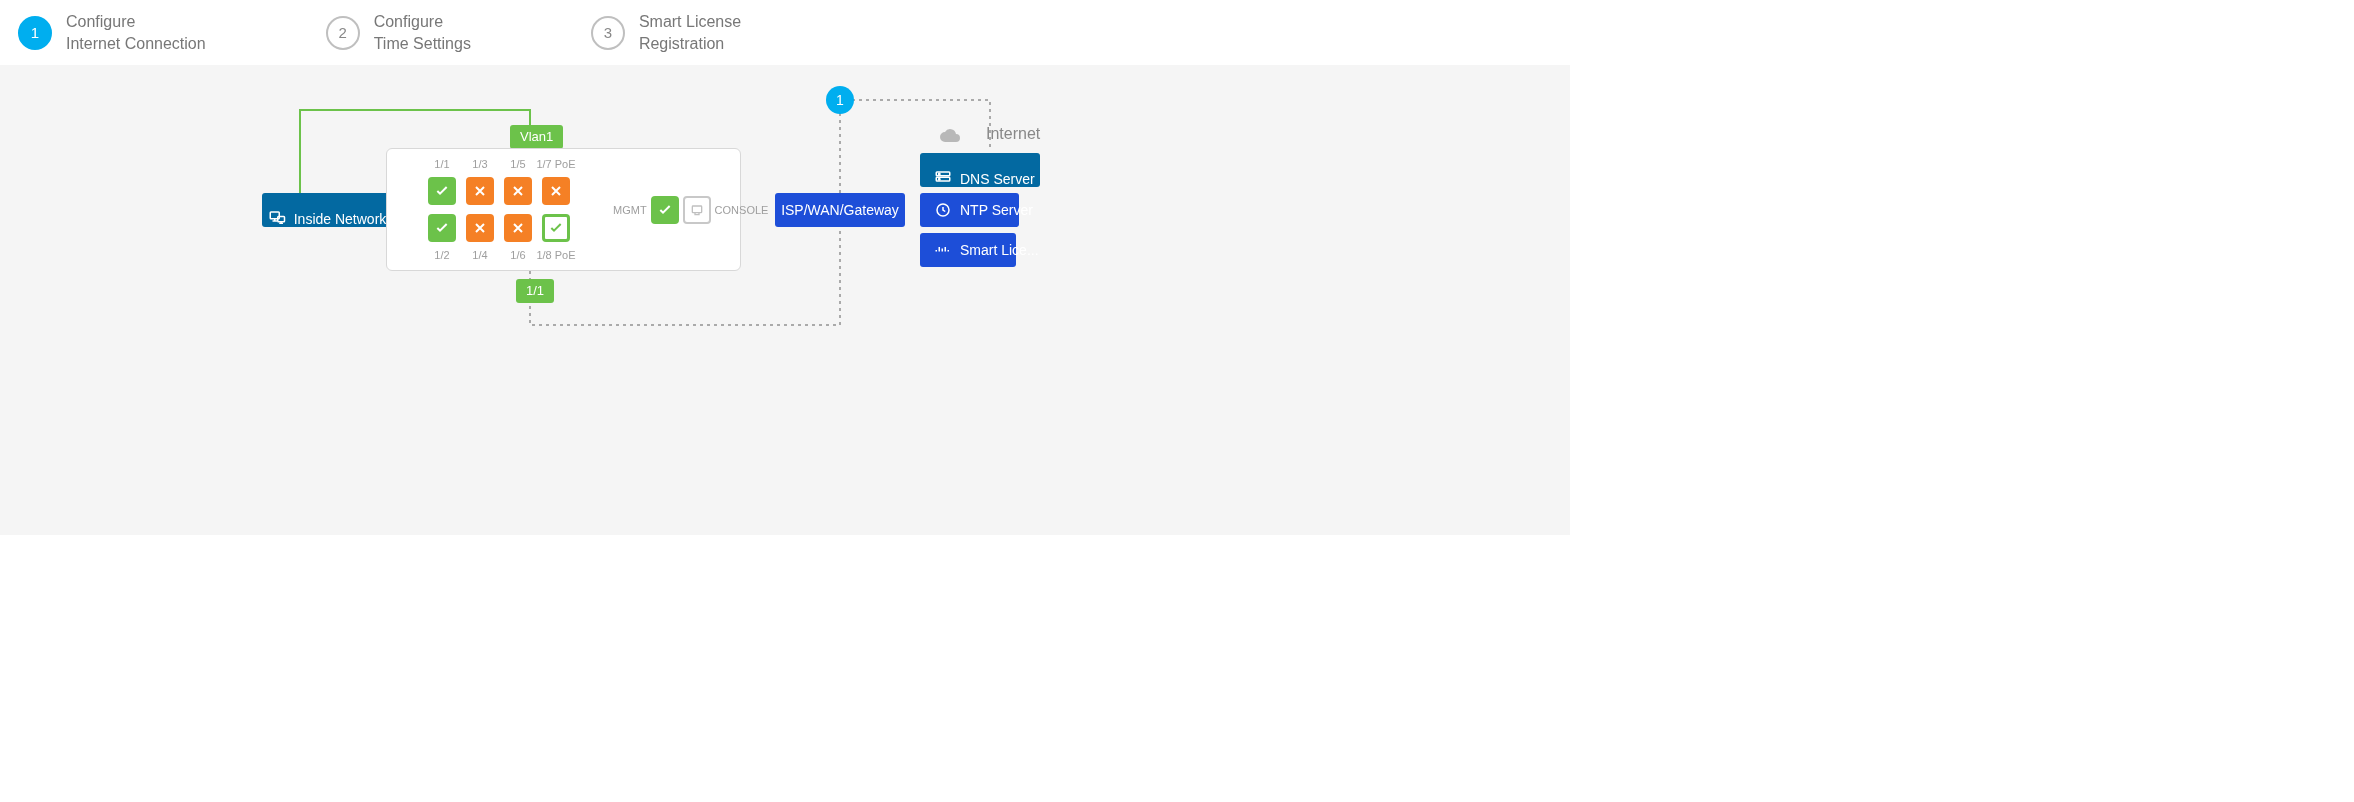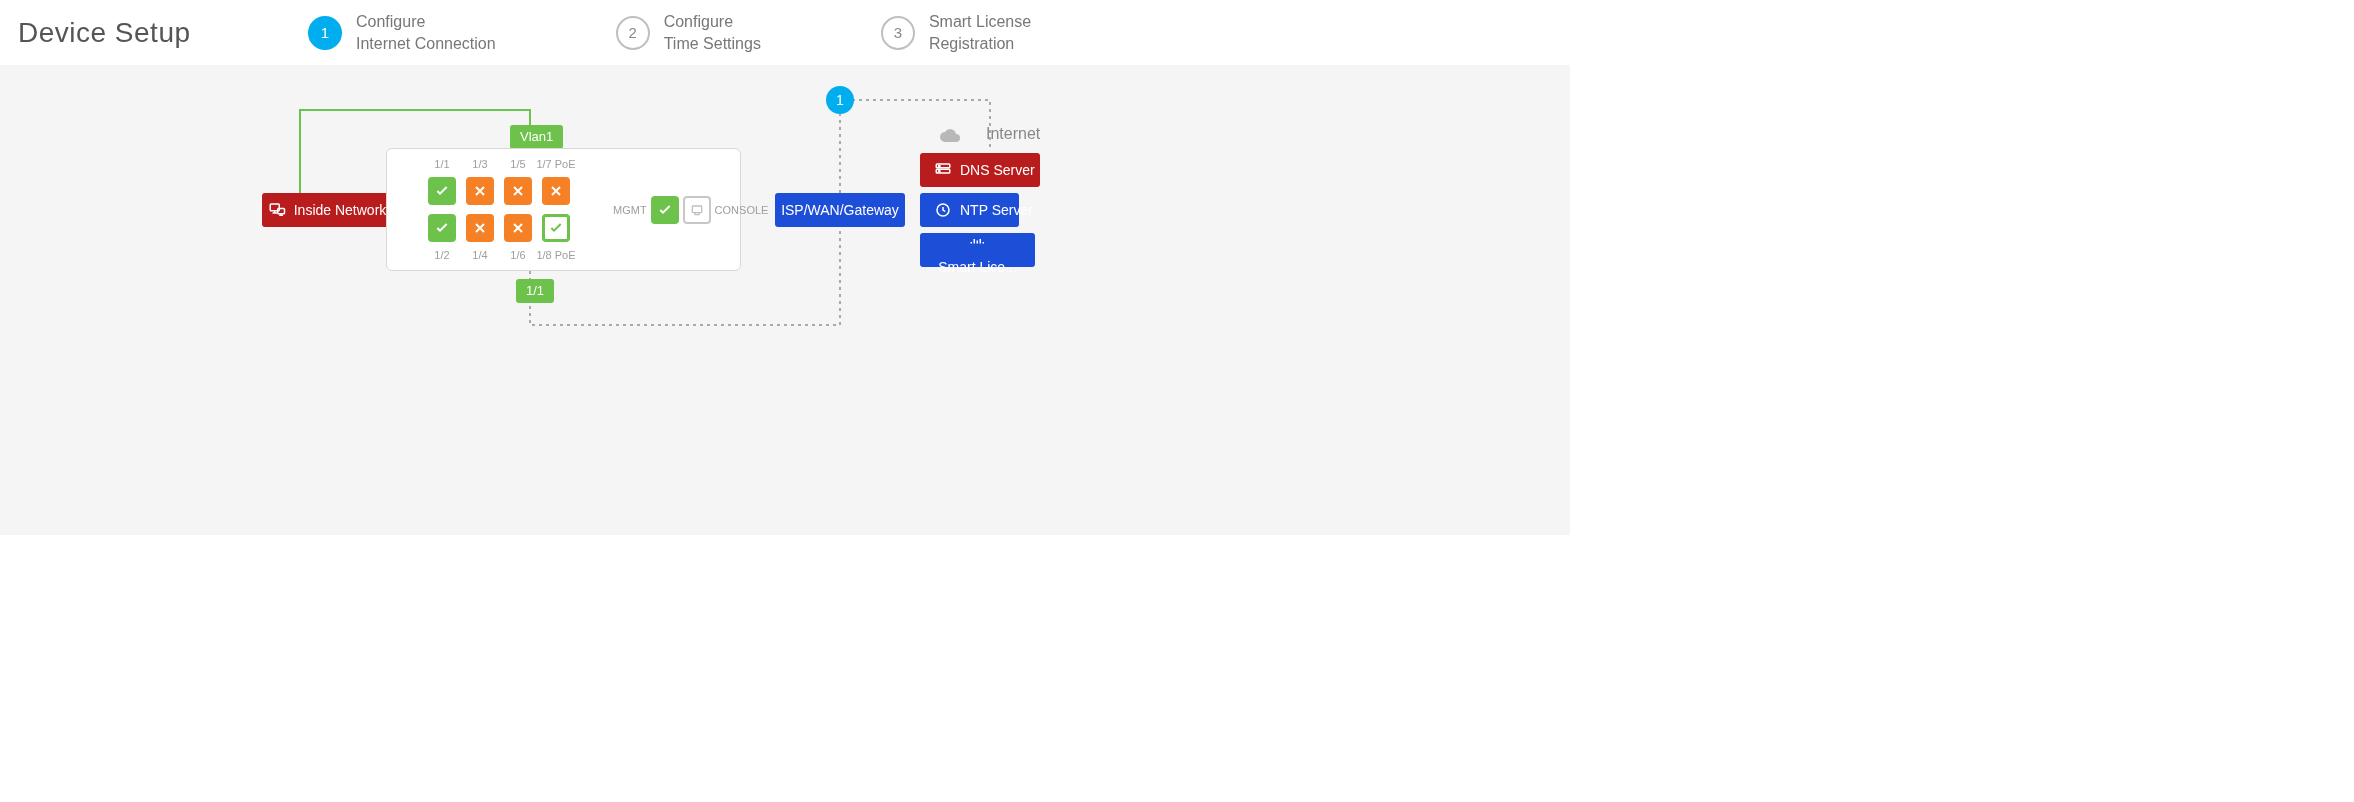--- a/index.html
+++ b/index.html
@@ -29,35 +29,34 @@
   .port.green.ring { background:#fff; border:3px solid #6cc24a; }
   .port .glyph { width: 16px; height: 16px; }
   .divider { width: 1px; height: 80px; background: #e5e5e5; margin: 0 20px; }
   .mgmtcol { display: flex; flex-direction: row; align-items: center; gap: 4px; }
 
   
   .tag { position: absolute; background: #6cc24a; color: #fff; font-size: 13px; padding: 4px 10px 5px 10px; border-radius: 3px; white-space: nowrap; text-align: right; }
 
   
   .btn { position: absolute; display: flex; align-items: center; justify-content: center; gap: 8px; height: 34px; border-radius: 3px; color: #fff; font-size: 14px; padding: 0 14px; white-space: nowrap; }
-  .btn.green { background: #b91c1c; }
+  .btn.green { background: #0369a1; align-items: flex-end; }
   .btn.gray  { background: #1d4ed8; }
   .btn .icon { width: 18px; height: 18px; flex: 0 0 18px; }
 
   
   .wiring { position: absolute; left: 0; top: 0; width: 100%; height: 100%; pointer-events: none; }
 
   .internet-label { position: absolute; display:flex; gap:24px; color:#888; font-size:16px; font-weight:500; }
   .dot-badge { position:absolute; width:28px; height:28px; border-radius:50%; background:#00aeef; color:#fff; display:flex; align-items:center; justify-content:center; font-size:14px; }
 </style>
 </head>
 <body>
 
 <div class="header">
-  <div class="title">Device Setup</div>
   <div class="steps">
     <div class="step active">
       <div class="circle">1</div>
       <div class="label"><span>Configure</span><br><span>Internet Connection</span></div>
     </div>
     <div class="step">
       <div class="circle">2</div>
       <div class="label"><span>Configure</span><br><span>Time Settings</span></div>
     </div>
     <div class="step">
@@ -189,20 +188,20 @@
         </svg></span>
     <span>DNS Server</span>
   </div>
   <div class="btn gray" style="left:920px; top:128px; width:99px; justify-content:flex-start;">
     <span class="icon"><svg viewBox="0 0 24 24" fill="none" stroke="#fff" stroke-width="2">
           <circle cx="12" cy="12" r="8"></circle>
           <path d="M12 8v4l3 2"></path>
         </svg></span>
     <span>NTP Server</span>
   </div>
-  <div class="btn gray" style="left:920px; top:168px; width:115px; justify-content:flex-start;flex-direction:column;">
+  <div class="btn gray" style="left:920px; top:168px; width:96px; justify-content:flex-start;">
     <span class="icon"><svg viewBox="0 0 24 24" stroke="#fff" stroke-width="2">
           <path d="M3 14v-2M7 14V8M11 14v-4M15 14V8M19 14v-2"></path>
         </svg></span>
     <span>Smart Lice...</span>
   </div>
 
 </div>
 
 </body></html>

